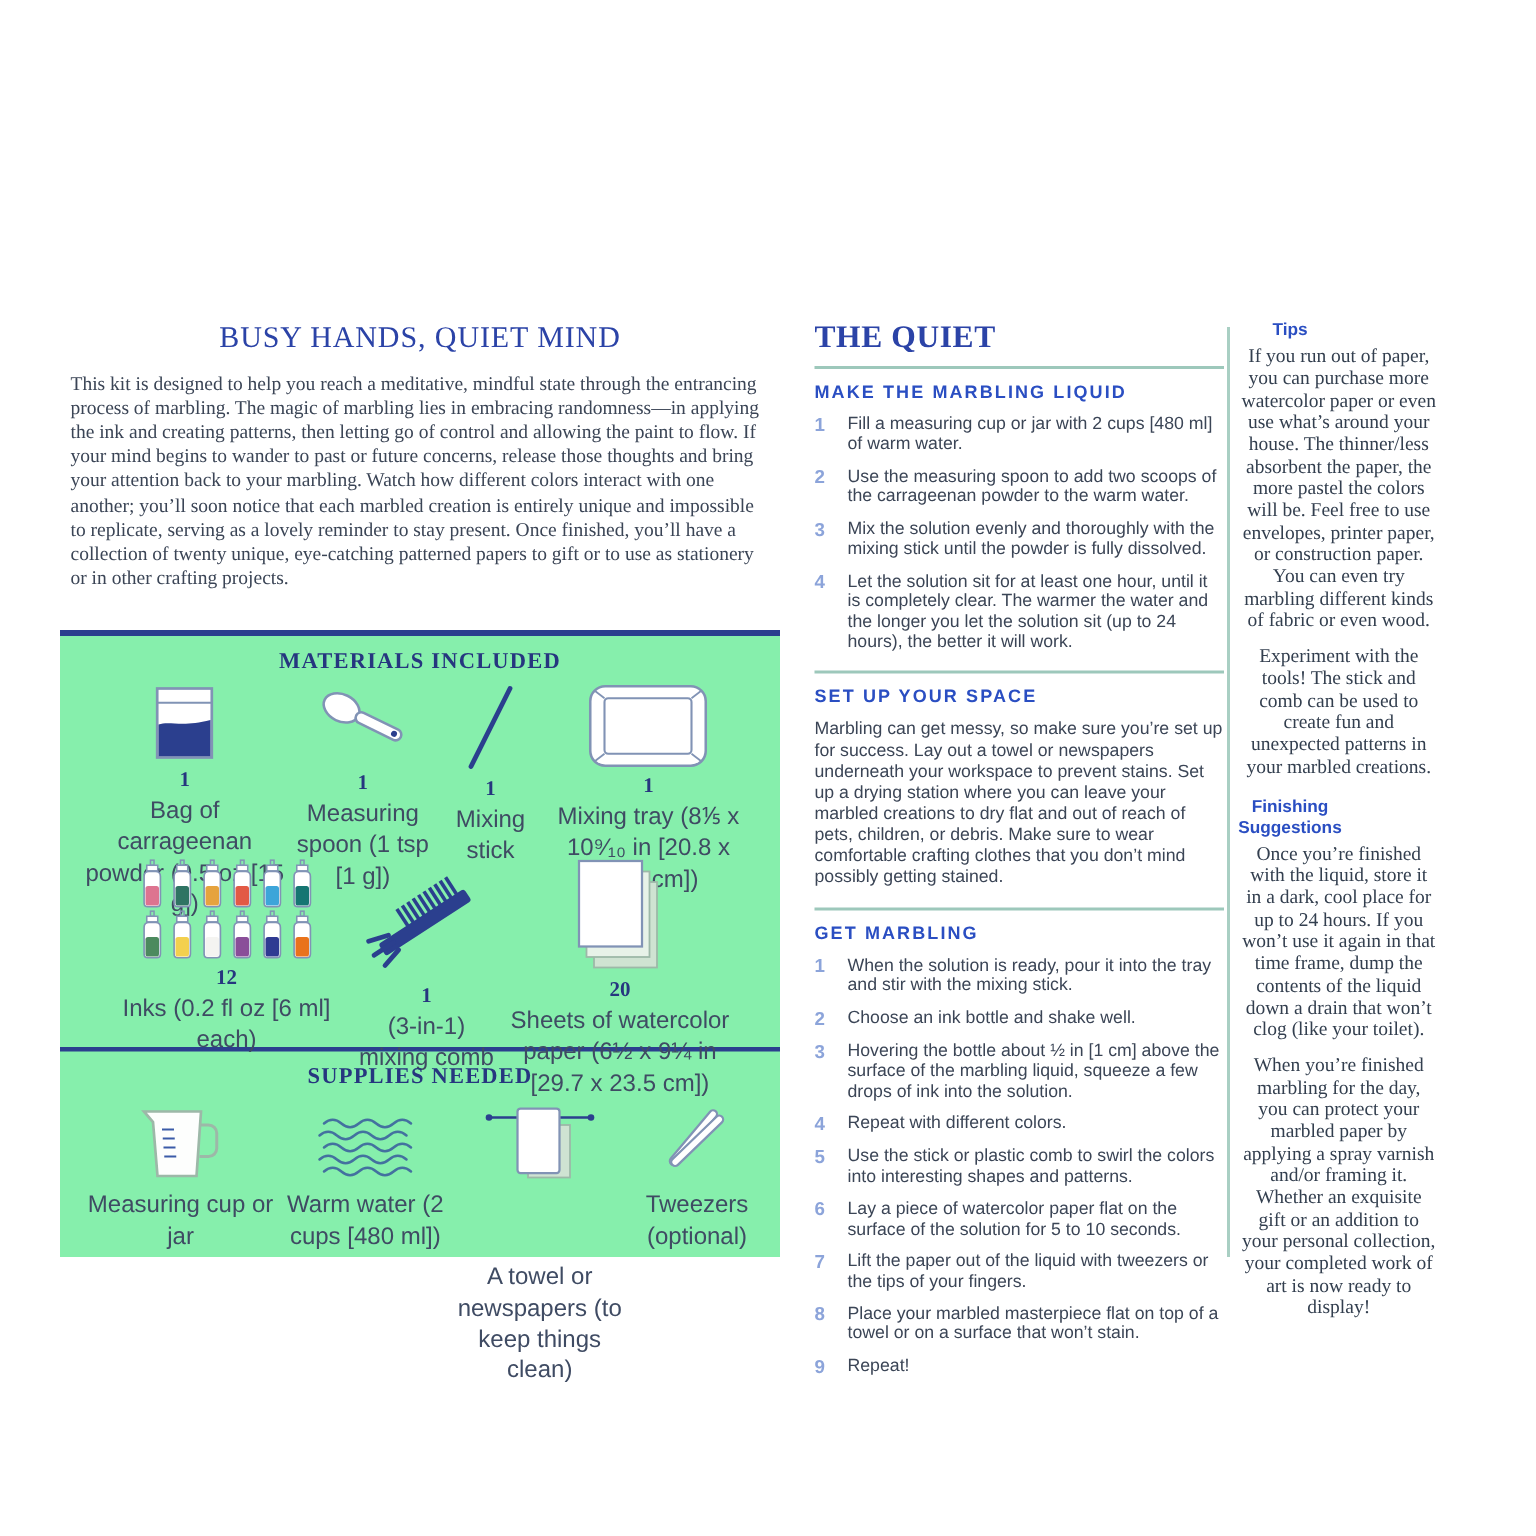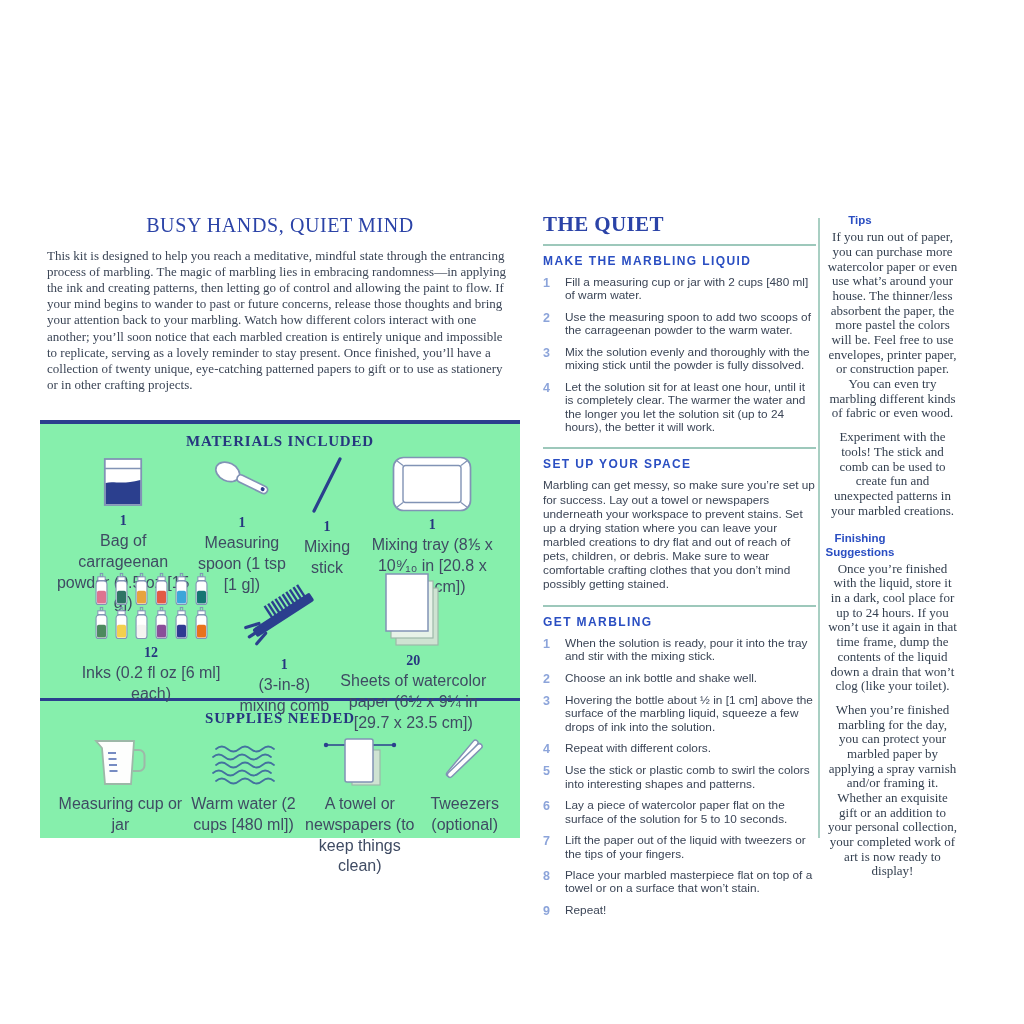--- a/index.html
+++ b/index.html
@@ -43,21 +43,21 @@
   .mat-row2 .mat-icon { height:80px; }
   .mat-qty {
     font-family:"Liberation Serif", serif; font-weight:bold; font-size:14px;
     color:#26367f; margin-top:5px;
   }
   .mat-label { font-size:16px; line-height:1.3; color:#3f4b63; margin-top:2px; }
   .box-divider { height:3px; background:#2b3f8e; margin-top:0; }
   .sup-row { display:flex; padding:9px 12px 0; }
   .sup-row .mat-item:nth-child(1){ width:30%; }
   .sup-row .mat-item:nth-child(2){ width:24%; }
-  .sup-row .mat-item:nth-child(3){ width:27%; }
+  .sup-row .mat-item:nth-child(3){ width:27%;gap:48px; }
   .sup-row .mat-item:nth-child(4){ width:19%; }
   .sup-row .mat-icon { height:52px; }
   .sup-row .mat-label { margin-top:6px; }
   .ink-grid { display:flex; flex-wrap:wrap; width:122px; justify-content:center; }
   .ink-grid svg { margin:0 1.5px; }
 
   
   .mid-col { position:absolute; left:543px; top:212px; width:273px; color:#3b4556; }
   .basics-title {
     font-family:"Liberation Serif", serif; font-weight:bold; font-size:21px;
@@ -242,21 +242,21 @@
                 <rect x="60.1" y="25" width="2.4" height="14"></rect>
               <rect x="64.4" y="25" width="2.4" height="14"></rect>
                 <rect x="68.7" y="25" width="2.4" height="14"></rect>
               <rect x="2" y="33" width="17" height="3.2" rx="1.6" transform="rotate(16 10 34)"></rect>
               <rect x="0" y="41" width="19" height="3.2" rx="1.6"></rect>
               <rect x="2" y="49" width="17" height="3.2" rx="1.6" transform="rotate(-16 10 50)"></rect>
             </g>
           </svg>
         </div>
         <div class="mat-qty">1</div>
-        <div class="mat-label">(3-in-8) mixing comb</div>
+        <div class="mat-label">(3-in-1) mixing comb</div>
       </div>
       <div class="mat-item">
         <div class="mat-icon">
           <svg width="60" height="76" viewBox="0 0 60 76">
             <rect x="13" y="16" width="42" height="57" fill="#cfe3d2" stroke="#9db8a8" stroke-width="1.2"></rect>
             <rect x="8" y="9" width="42" height="57" fill="#e7f2e8" stroke="#9db8a8" stroke-width="1.2"></rect>
             <rect x="3" y="2" width="42" height="57" fill="#ffffff" stroke="#8193b5" stroke-width="1.5"></rect>
           </svg>
         </div>
         <div class="mat-qty">20</div>

